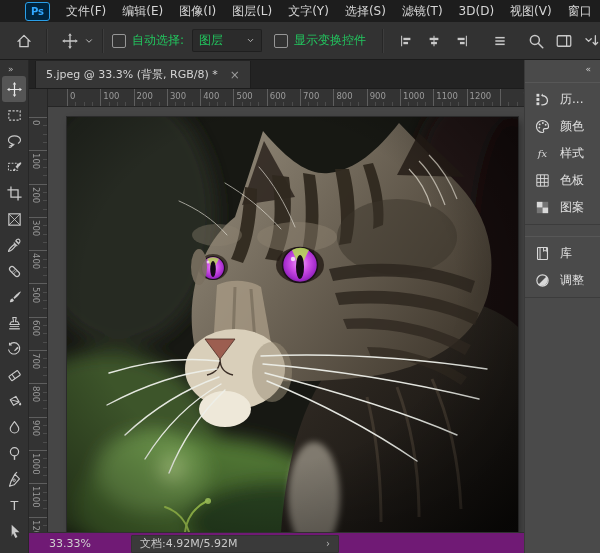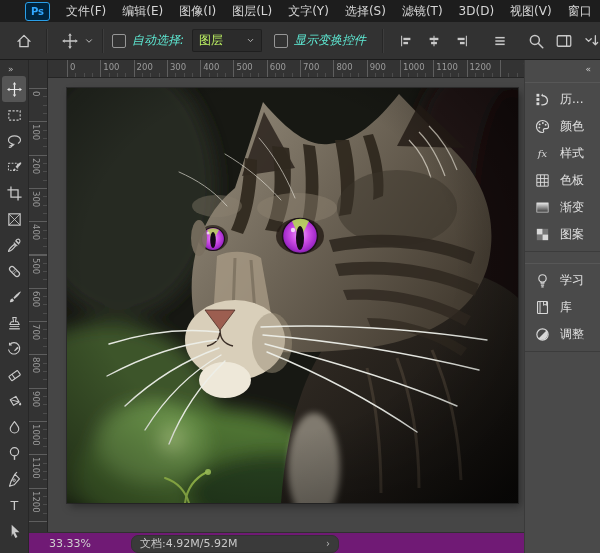--- a/index.html
+++ b/index.html
@@ -20,23 +20,23 @@
   .min-glyph{width:10px;height:1px;background:#cfcfcf;display:block;}
   
   .optionsbar{height:37px;background:#323232;border-bottom:1px solid #1b1b1b;display:flex;align-items:center;padding:0 10px;}
   .icon-btn{width:28px;height:26px;display:flex;align-items:center;justify-content:center;color:#c9c9c9;flex:0 0 auto;}
   .icon-btn svg{width:18px;height:18px;}
   .icon-btn.small svg{width:14px;height:14px;}
   .chev{width:14px;height:26px;display:flex;align-items:center;justify-content:center;color:#bdbdbd;}
   .chev svg{width:10px;height:10px;}
   .vsep{width:1px;height:24px;background:#272727;border-right:1px solid #3d3d3d;margin:0 8px;flex:0 0 auto;}
   .checkbox{width:12px;height:12px;border:1px solid #969696;border-radius:2px;background:transparent;flex:0 0 auto;margin-right:6px;}
-  .opt-label{color:#5eead4;white-space:nowrap;margin-right:8px;font-style:italic;}
+  .opt-label{color:#22c55e;white-space:nowrap;margin-right:8px;}
   .dropdown{height:21px;min-width:56px;background:#2b2b2b;border:1px solid #1f1f1f;border-top-color:#222;border-radius:2px;
-    display:flex;align-items:center;justify-content:space-between;padding:0 6px;margin-right:12px;color:#bef264;}
+    display:flex;align-items:center;justify-content:space-between;padding:0 6px;margin-right:12px;color:#22c55e;}
   .dropdown svg{width:9px;height:9px;color:#bdbdbd;}
   
   .main{display:flex;height:494px;}
   
   .toolbar{width:28px;background:#323232;border-right:1px solid #272727;display:flex;flex-direction:column;align-items:center;flex:0 0 auto;}
   .tb-expand{align-self:flex-start;padding:4px 0 2px 8px;font-size:9px;color:#bbb;letter-spacing:1px;}
   .tool{width:24px;height:26px;display:flex;align-items:center;justify-content:center;color:#cacaca;border-radius:3px;flex:0 0 auto;}
   .tool svg{width:17px;height:17px;}
   .tool.selected{background:#555555;color:#e8e8e8;}
   
@@ -65,21 +65,21 @@
     background-repeat:no-repeat;}
   .rlv{position:absolute;left:2px;font-size:8.5px;color:#9a9a9a;writing-mode:vertical-rl;}
   .viewport{flex:1;position:relative;background:#464646;overflow:hidden;}
   .canvas-image{position:absolute;left:19px;top:10px;width:451px;height:415px;
     box-shadow:0 0 0 1px rgba(20,20,20,.5), 3px 4px 8px rgba(0,0,0,.35);}
   .canvas-image svg{display:block;width:100%;height:100%;}
   
   .statusbar{height:21px;background:#701a75;border-top:1px solid #303030;display:flex;align-items:center;
     font-size:11px;color:#c9c9c9;padding:0 16px;flex:0 0 auto;}
   .zoom-field{min-width:50px;padding:0 4px;margin-right:28px;color:#d0d0d0;}
-  .doc-field{display:flex;align-items:center;gap:8px;background:#3a3a3a;border:1px solid #323232;border-radius:7px;
+  .doc-field{display:flex;align-items:center;gap:8px;background:#3a3a3a;border:1px solid #323232;border-radius:1px;
     padding:0 8px;height:16px;min-width:190px;justify-content:space-between;}
   .doc-chevron{color:#b5b5b5;font-size:10px;}
   
   .rightpanel{width:75px;background:#4a4a4a;border-left:1px solid #3a3a3a;display:flex;flex-direction:column;flex:0 0 auto;}
   .rp-collapse{height:18px;text-align:right;padding:4px 8px 0 0;color:#c9c9c9;font-size:9px;letter-spacing:1px;}
   .pgroup{border-top:1px solid #575757;border-bottom:1px solid #3c3c3c;padding:3px 0;margin-bottom:11px;}
   .p-item{height:27px;display:flex;align-items:center;gap:9px;padding-left:9px;color:#e0e0e0;font-size:12px;white-space:nowrap;overflow:hidden;}
   .p-item svg{width:17px;height:17px;color:#d9d9d9;flex:0 0 auto;}
   .hidden-defs{position:absolute;width:0;height:0;overflow:hidden;}
 </style>
@@ -449,20 +449,26 @@
         </div>
         <div class="tool">
           <svg>
             <use href="#ic-cursor"></use>
           </svg>
         </div>
       </div>
   </div>
 
   <div class="center">
+    <div class="tabbar">
+      <div class="tab">
+        <span>5.jpeg @ 33.3% (背景, RGB/8) *</span>
+        <span class="tab-close">×</span>
+      </div>
+    </div>
     <div class="ruler-row">
       <div class="ruler-corner"></div>
       <div class="hruler" id="hruler">
           <span class="rl" style="left: 22px;">0</span>
           <span class="rl" style="left: 55.3px;">100</span>
           <span class="rl" style="left: 88.6px;">200</span>
           <span class="rl" style="left: 121.9px;">300</span>
           <span class="rl" style="left: 155.2px;">400</span>
           <span class="rl" style="left: 188.5px;">500</span>
           <span class="rl" style="left: 221.8px;">600</span>
@@ -645,38 +651,26 @@
             <span>样式</span>
           </div>
           <div class="p-item">
             <svg>
               <use href="#ic-swatches"></use>
             </svg>
             <span>色板</span>
           </div>
           <div class="p-item">
             <svg>
-              <use href="#ic-gradients"></use>
-            </svg>
-            <span>渐变</span>
-          </div>
-          <div class="p-item">
-            <svg>
               <use href="#ic-patterns"></use>
             </svg>
             <span>图案</span>
           </div>
         </div>
         <div class="pgroup">
-          <div class="p-item">
-            <svg>
-              <use href="#ic-learn"></use>
-            </svg>
-            <span>学习</span>
-          </div>
           <div class="p-item">
             <svg>
               <use href="#ic-libraries"></use>
             </svg>
             <span>库</span>
           </div>
           <div class="p-item">
             <svg>
               <use href="#ic-adjust"></use>
             </svg>

